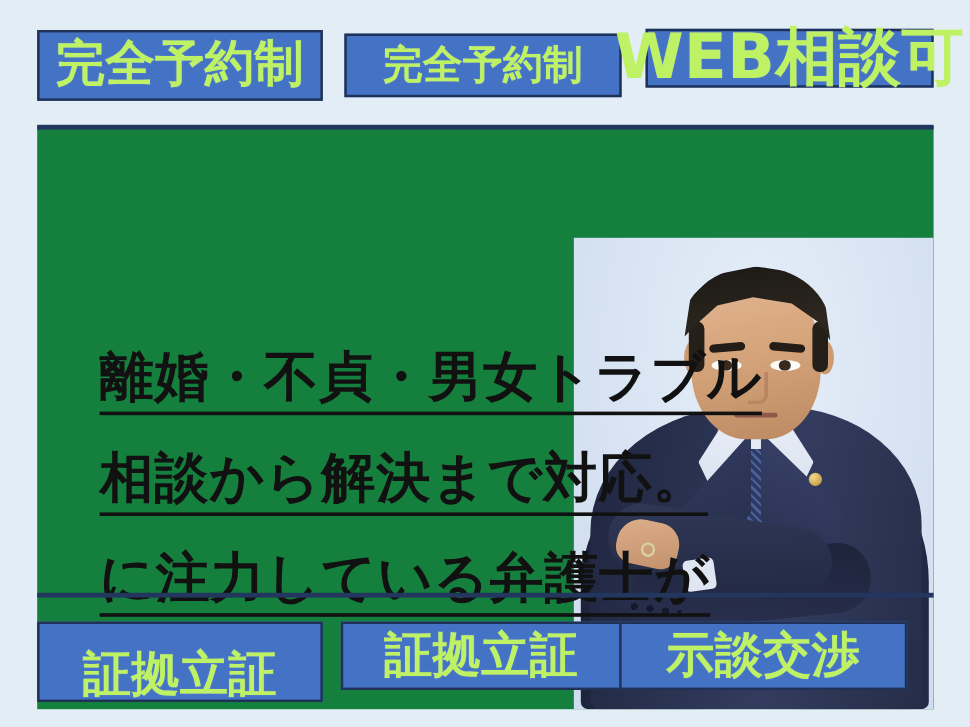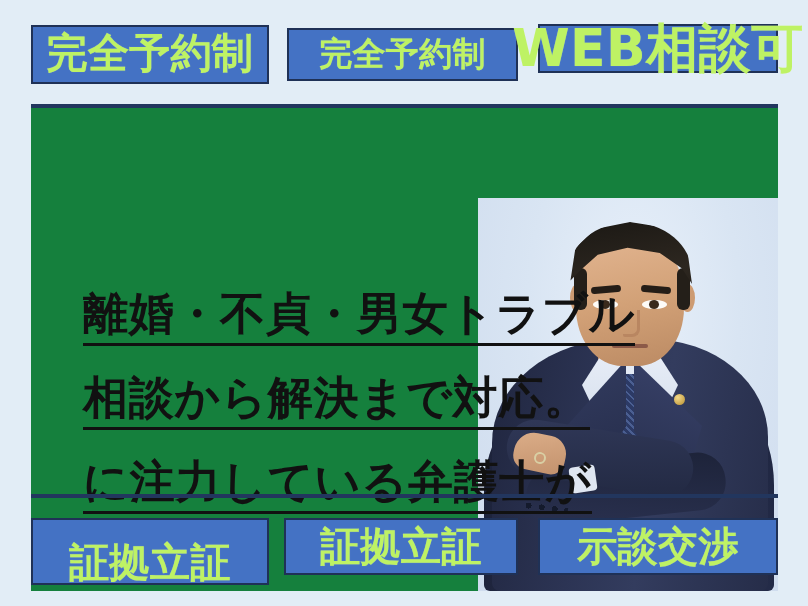--- a/index.html
+++ b/index.html
@@ -59,21 +59,21 @@
   .badge span { display: block; transform: translateY(-1px); }
 
   
   #badge-top-0 { left: 31px;  top: 25px; width: 238px; height: 59px; font-size: 41px; }
   #badge-top-1 { left: 287px; top: 28px; width: 231px; height: 53px; font-size: 33px; }
   #badge-top-2 { left: 538px; top: 24px; width: 240px; height: 49px; font-size: 52px; }
 
   
   #badge-bot-0 { left: 31px;  top: 518px; width: 238px; height: 67px; font-size: 40px; align-items: flex-end; }
   #badge-bot-1 { left: 284px; top: 518px; width: 234px; height: 57px; font-size: 40px; }
-  #badge-bot-2 { left: 538px; top: 518px; width: 240px; height: 57px; font-size: 40px; text-align: right; }
+  #badge-bot-2 { left: 516px; top: 518px; width: 240px; height: 57px; font-size: 40px; text-align: right; }
 
   
   .headline {
     position: absolute;
     left: 52px;
     top: 186px;
     z-index: 5;
   }
   .headline-line {
     color: #111111;

